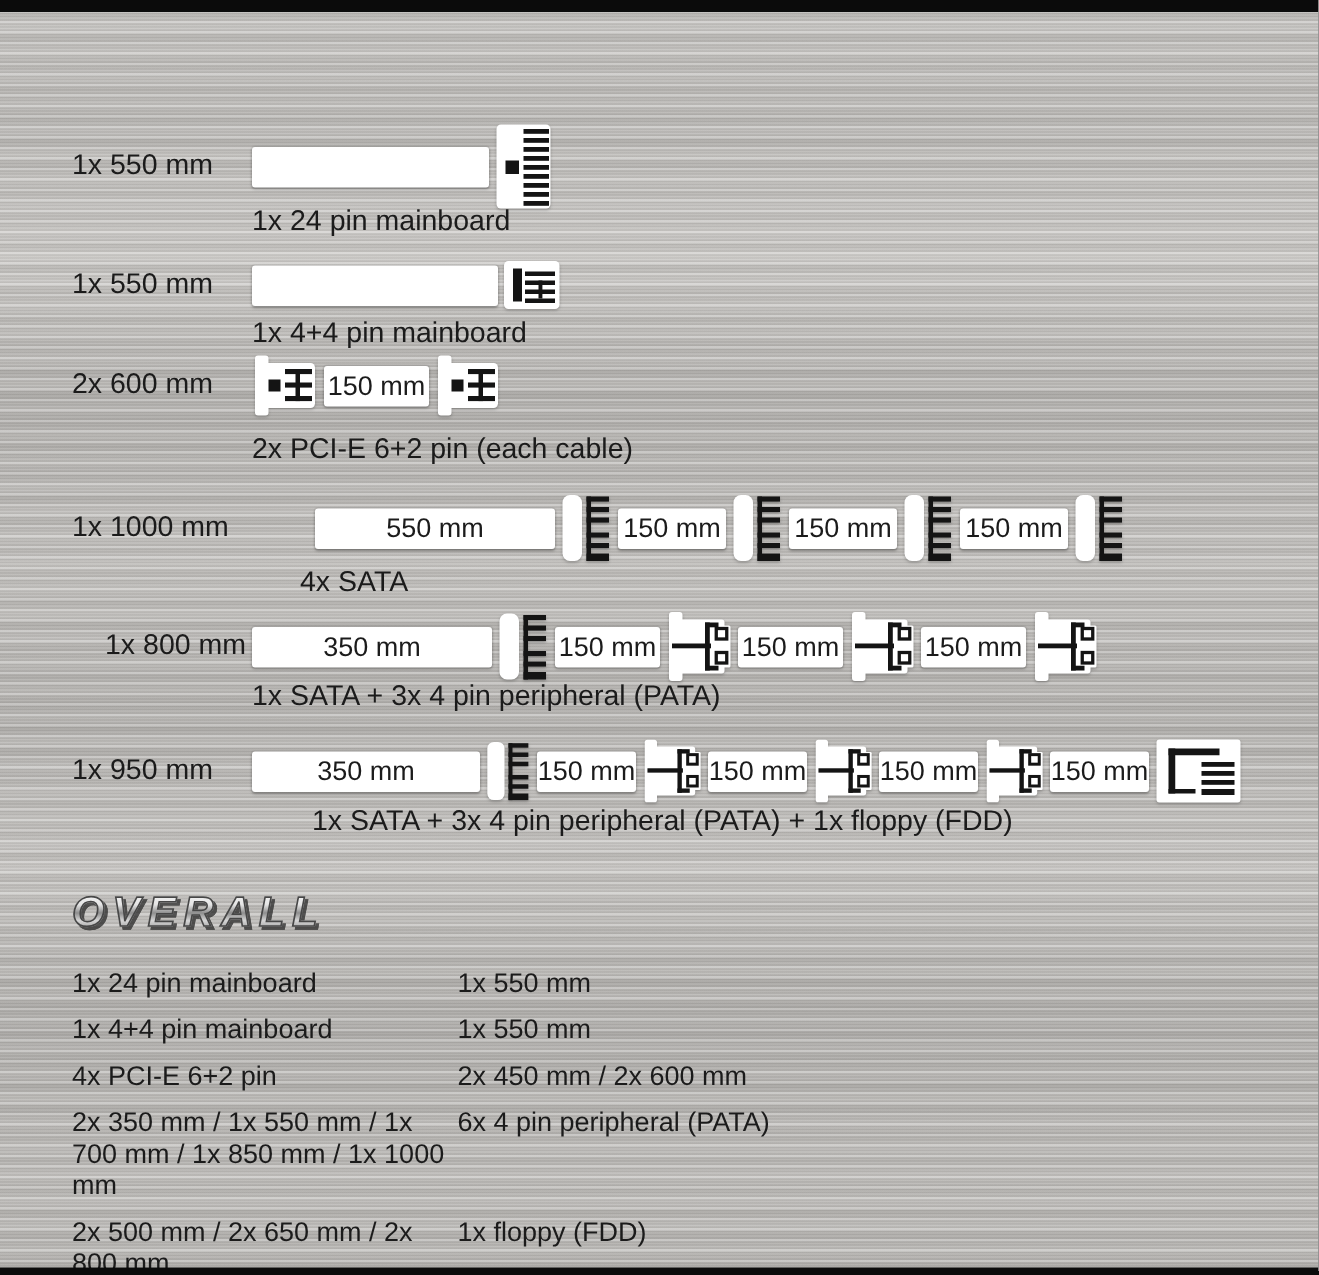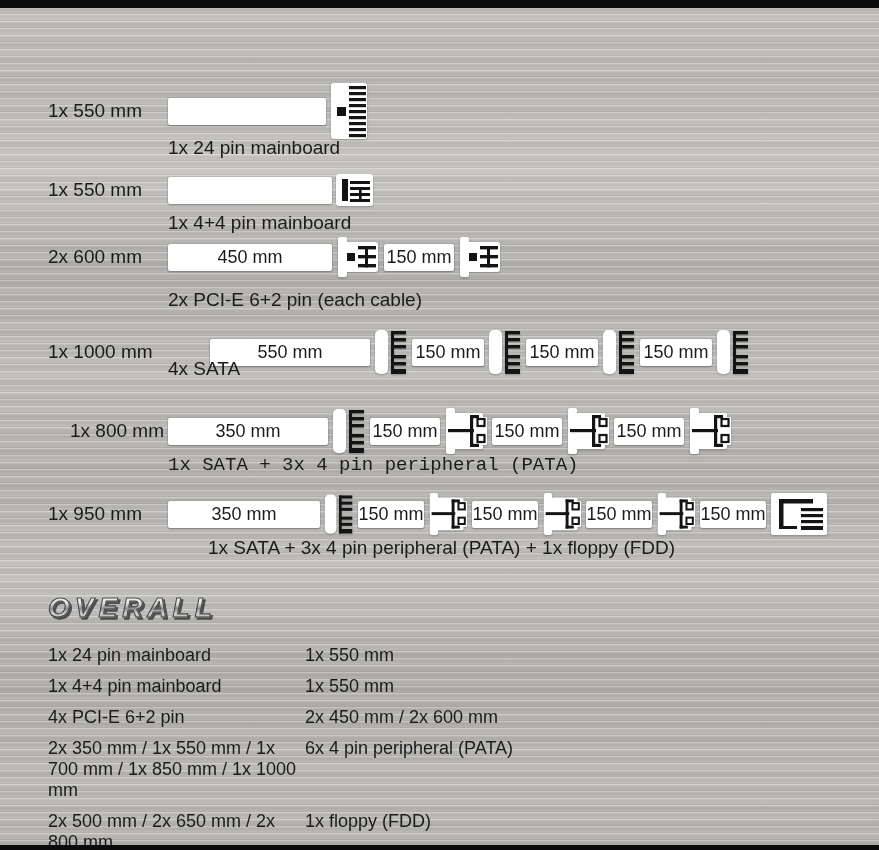--- a/index.html
+++ b/index.html
@@ -132,21 +132,20 @@
       <span class="conn">
           <svg width="38" height="38" viewBox="0 0 38 38">
             <use href="#ic-44pin"></use>
           </svg>
         </span>
     </div>
     <div class="caption" style="top:212px;">1x 4+4 pin mainboard</div>
 
     <div class="cable-row" style="top:228px;">
       <div class="row-total">2x 600 mm</div>
-      <div class="bar" style="width:164px;">450 mm</div>
       <span class="conn">
           <svg width="44" height="44" viewBox="0 0 44 44">
             <use href="#ic-pcie"></use>
           </svg>
         </span>
       <div class="bar" style="width:70px;">150 mm</div>
       <span class="conn">
           <svg width="44" height="44" viewBox="0 0 44 44">
             <use href="#ic-pcie"></use>
           </svg>
@@ -174,21 +173,21 @@
             <use href="#ic-sata"></use>
           </svg>
         </span>
       <div class="bar" style="width:72px;">150 mm</div>
       <span class="conn">
           <svg width="34" height="50" viewBox="0 0 34 50">
             <use href="#ic-sata"></use>
           </svg>
         </span>
     </div>
-    <div class="caption" style="top:358px;">4x SATA</div>
+    <div class="caption" style="top:378px;margin-left:32px;">4x SATA</div>
 
     <div class="cable-row" style="top:402px;text-align:right;">
       <div class="row-total">1x 800 mm</div>
       <div class="bar" style="width:160px;">350 mm</div>
       <span class="conn">
           <svg width="34" height="50" viewBox="0 0 34 50">
             <use href="#ic-sata"></use>
           </svg>
         </span>
       <div class="bar" style="width:70px;">150 mm</div>
@@ -203,21 +202,21 @@
             <use href="#ic-molex"></use>
           </svg>
         </span>
       <div class="bar" style="width:70px;">150 mm</div>
       <span class="conn">
           <svg width="44" height="50" viewBox="0 0 44 50">
             <use href="#ic-molex"></use>
           </svg>
         </span>
     </div>
-    <div class="caption" style="top:454px;font-family:Liberation Mono, monospace;">1x SATA + 3x 4 pin peripheral (PATA)</div>
+    <div class="caption" style="top:454px;">1x SATA + 3x 4 pin peripheral (PATA)</div>
 
     <div class="cable-row" style="top:485px;">
       <div class="row-total">1x 950 mm</div>
       <div class="bar" style="width:152px;">350 mm</div>
       <span class="conn">
           <svg width="30" height="48" viewBox="0 0 34 50">
             <use href="#ic-sata"></use>
           </svg>
         </span>
       <div class="bar" style="width:66px;">150 mm</div>

